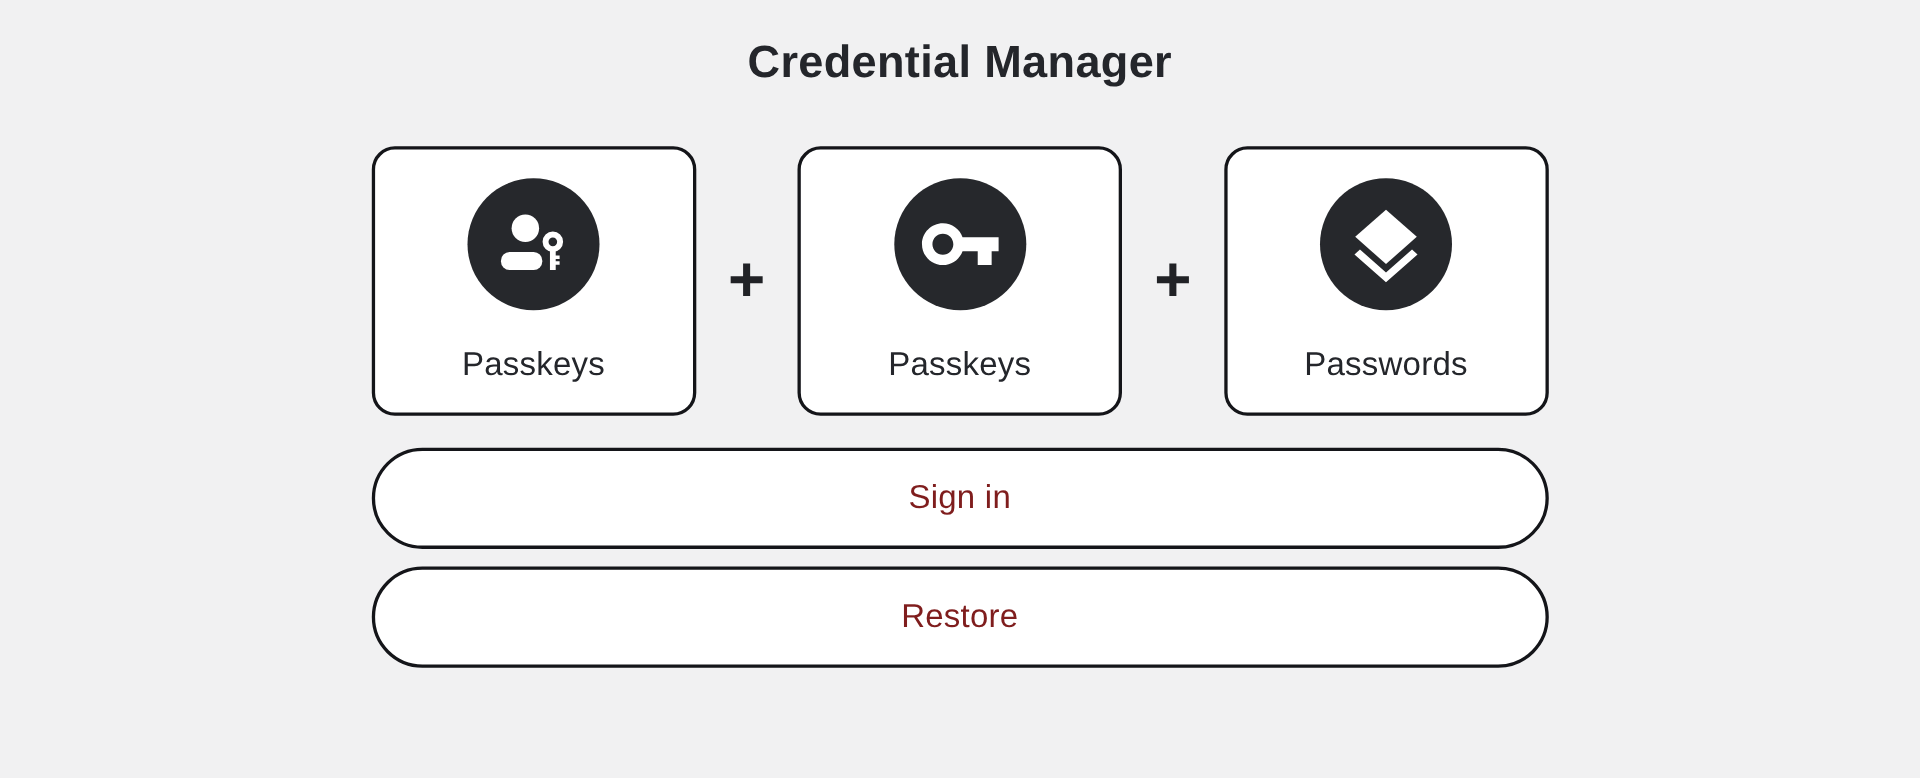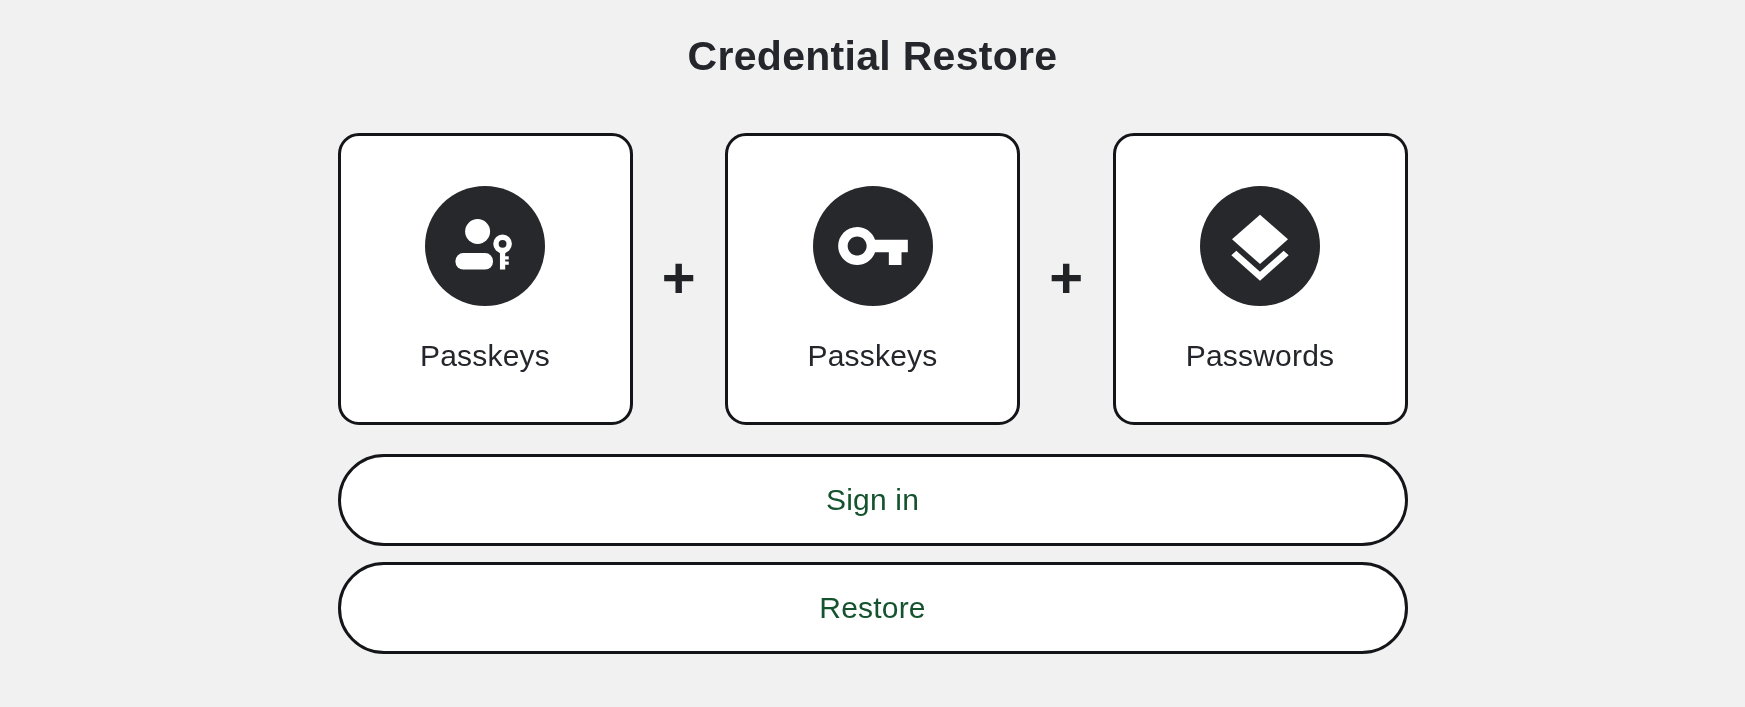--- a/index.html
+++ b/index.html
@@ -28,21 +28,21 @@
   }
   .cards-row {
     margin-top: 53px;
     display: flex;
     align-items: center;
     justify-content: space-between;
   }
   .cred-card {
     box-sizing: border-box;
     width: 295px;
-    height: 292px;
+    height: 245px;
     background: #ffffff;
     border: 3px solid #141519;
     border-radius: 21px;
     display: flex;
     flex-direction: column;
     align-items: center;
     justify-content: center;
     gap: 33px;
     cursor: pointer;
   }
@@ -72,33 +72,33 @@
     box-sizing: border-box;
     width: 100%;
     height: 92px;
     background: #ffffff;
     border: 3px solid #141519;
     border-radius: 47px;
     display: flex;
     align-items: center;
     justify-content: center;
     font-size: 30px;
-    color: #14532d;
+    color: #7f1d1d;
     letter-spacing: 0.2px;
     cursor: pointer;
   }
   .pill-button.signin { margin-top: 29px; }
   .pill-button.restore { margin-top: 16px; }
 </style>
 </head>
 <body>
 
 <div class="app">
 
-  <div class="page-title">Credential Restore</div>
+  <div class="page-title">Credential Manager</div>
 
   <div class="cards-row">
 
     <div class="cred-card">
       <div class="icon-circle">
         <svg width="74" height="74" viewBox="0 0 24 24" aria-hidden="true">
           <circle cx="9.6" cy="7.3" r="4.05" fill="#ffffff"></circle>
           <rect x="2.4" y="14.3" width="12.2" height="5.3" rx="2.55" fill="#ffffff"></rect>
           <circle cx="17.7" cy="11.3" r="2.15" fill="none" stroke="#ffffff" stroke-width="1.75"></circle>
           <path d="M16.85 13.3 h1.7 v2.0 h1.15 v1.05 h-1.15 v0.65 h1.15 v1.05 h-1.15 v1.55 h-1.7 z" fill="#ffffff"></path>

